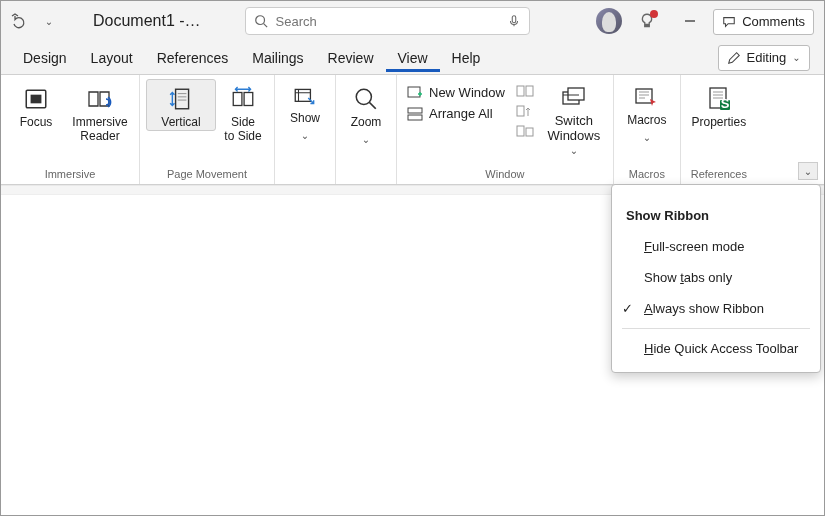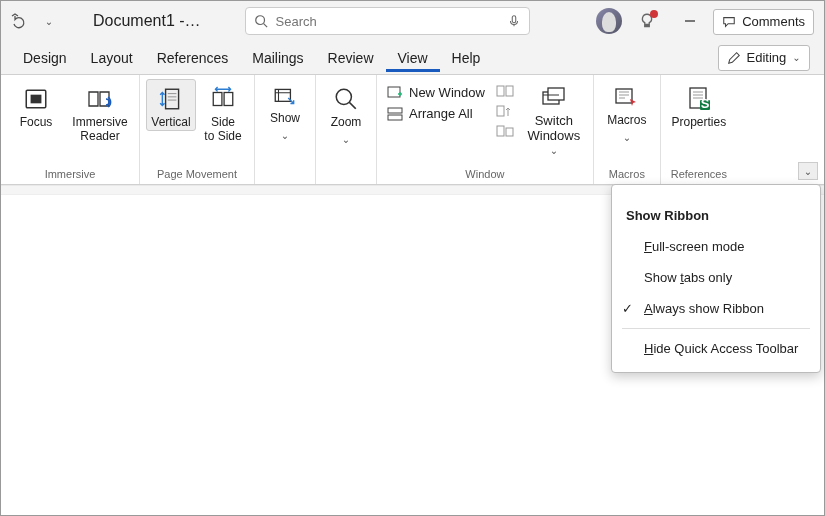--- a/index.html
+++ b/index.html
@@ -153,21 +153,21 @@
           </svg>
         <div class="big-label" style="white-space:pre-line">Immersive
 Reader</div>
       </div>
     </div>
     <div class="group-label">Immersive</div>
   </div>
 
   <div class="group">
     <div class="group-body">
-      <div class="big-btn sel" style="width:50px">
+      <div class="big-btn sel" style="width:70px">
         <svg width="26" height="26" viewBox="0 0 24 24">
             <rect x="7" y="3" width="12" height="18" fill="none" stroke="#333" stroke-width="1.3"></rect>
             <line x1="9" y1="7" x2="17" y2="7" stroke="#999"></line>
             <line x1="9" y1="10" x2="17" y2="10" stroke="#999"></line>
             <line x1="9" y1="13" x2="17" y2="13" stroke="#999"></line>
             <path d="M4 6v12M2 8l2-2 2 2M2 16l2 2 2-2" fill="none" stroke="#2b7cd3" stroke-width="1.3"></path>
           </svg>
         <div class="big-label">Vertical</div>
       </div>
       <div class="big-btn" style="width:50px">

